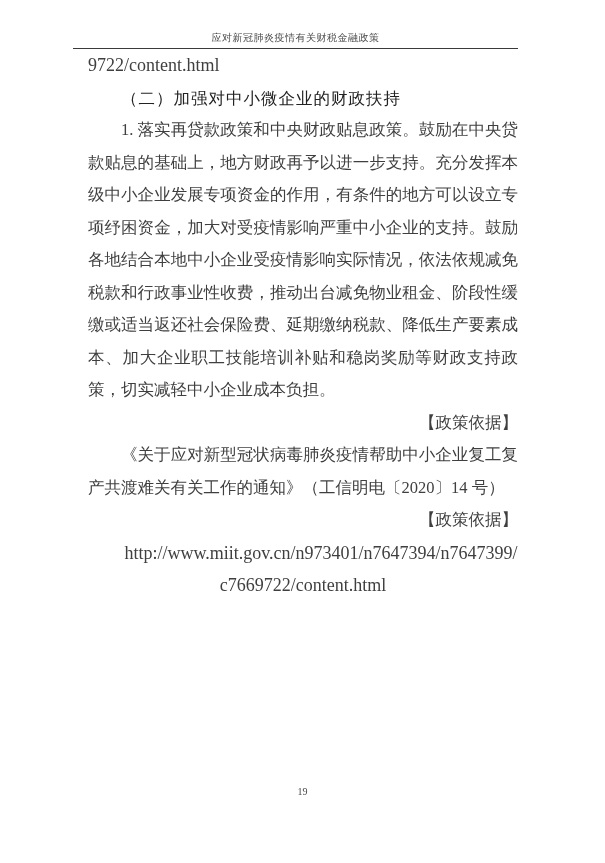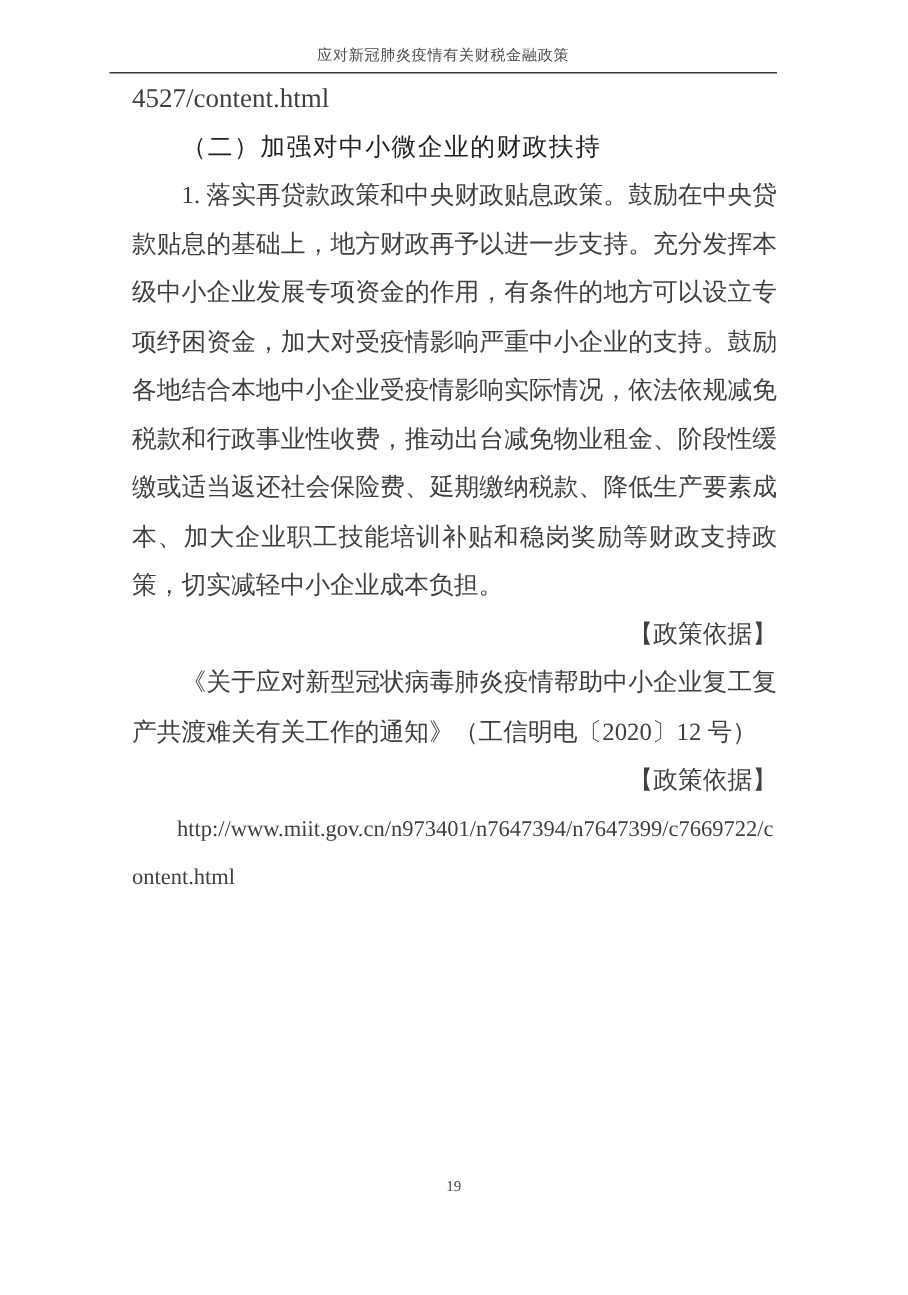--- a/index.html
+++ b/index.html
@@ -62,22 +62,22 @@
   .para-first {
     margin-top: 15px;
   }
   .indented { text-indent: 2em; }
   .bracket-label {
     text-indent: 2em;
     text-align: right;
   }
   .url-para {
     text-indent: 2em;
-    text-align: left;
-    font-size: 15px;
+    text-align: center;
+    font-size: 18px;
     overflow-wrap: anywhere;
     word-break: break-all;
     font-family: Liberation Serif, serif;
   }
   .spacer-line {
     height: 33px;
   }
   .page-number {
     position: absolute;
     top: 786px;
@@ -93,29 +93,29 @@
 
 <div class="page">
 
   <div class="running-header">
     <div class="header-title">应对新冠肺炎疫情有关财税金融政策</div>
     <div class="header-rule"></div>
   </div>
 
   <div class="body-block">
 
-    <p class="carryover">4527/content.html</p>
+    <p class="carryover">9722/content.html</p>
 
     <p class="section-heading">（二）加强对中小微企业的财政扶持</p>
 
     <p class="indented para-first">1. 落实再贷款政策和中央财政贴息政策。鼓励在中央贷款贴息的基础上，地方财政再予以进一步支持。充分发挥本级中小企业发展专项资金的作用，有条件的地方可以设立专项纾困资金，加大对受疫情影响严重中小企业的支持。鼓励各地结合本地中小企业受疫情影响实际情况，依法依规减免税款和行政事业性收费，推动出台减免物业租金、阶段性缓缴或适当返还社会保险费、延期缴纳税款、降低生产要素成本、加大企业职工技能培训补贴和稳岗奖励等财政支持政策，切实减轻中小企业成本负担。</p>
 
     <p class="bracket-label">【政策依据】</p>
 
-    <p class="indented">《关于应对新型冠状病毒肺炎疫情帮助中小企业复工复产共渡难关有关工作的通知》（工信明电〔2020〕12 号）</p>
+    <p class="indented">《关于应对新型冠状病毒肺炎疫情帮助中小企业复工复产共渡难关有关工作的通知》（工信明电〔2020〕14 号）</p>
 
     <p class="bracket-label">【政策依据】</p>
 
     <p class="url-para">http://www.miit.gov.cn/n973401/n7647394/n7647399/c7669722/content.html</p>
 
     <div class="spacer-line"></div>
 
 
   </div>
 

